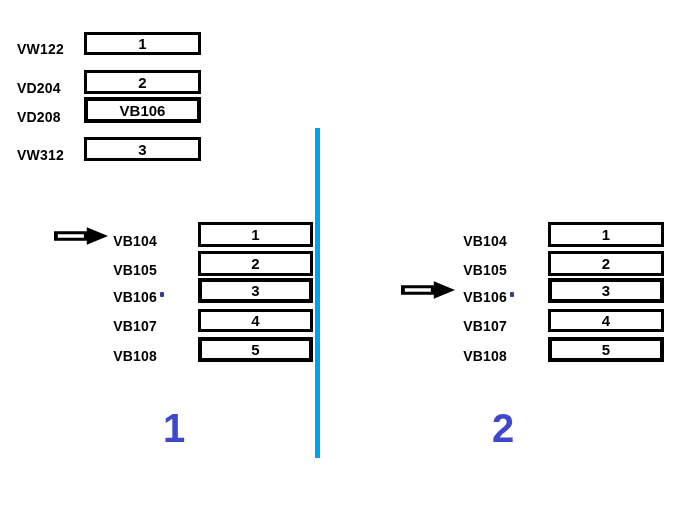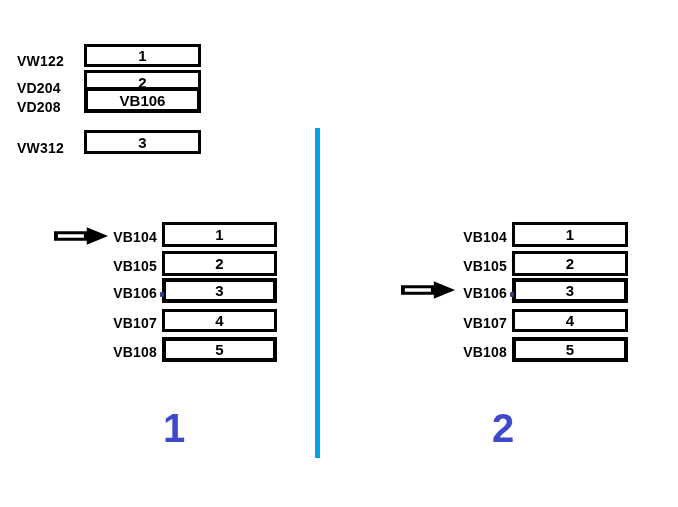--- a/index.html
+++ b/index.html
@@ -42,21 +42,22 @@
     font-size: 14px;
     letter-spacing: 0.2px;
     transform: translateY(2px);
   }
   .reg-box { width: 117px; height: 24px; }
 
   
   .mem-row {
     position: absolute;
     display: flex;
-    align-items: center;
+    align-items: flex-end;
+    gap: 36px;
   }
   .mem-label {
     width: 57px;
     margin-right: 5px;
     text-align: right;
     font-weight: 700;
     font-size: 14px;
     letter-spacing: 0.2px;
     transform: translateY(2px);
   }
@@ -103,33 +104,33 @@
     height: 5px;
     background: #303f8f;
     border-radius: 1px;
   }
 </style>
 </head>
 <body>
 
 <div class="canvas">
 
-  <div class="reg-row" style="top:44px">
+  <div class="reg-row" style="top:32px">
     <span class="reg-label">VW122</span>
     <span class="box reg-box" style="height:23px">1</span>
   </div>
   <div class="reg-row" style="top:70px">
     <span class="reg-label">VD204</span>
     <span class="box reg-box">2</span>
   </div>
-  <div class="reg-row" style="top:87px">
+  <div class="reg-row" style="top:97px">
     <span class="reg-label">VD208</span>
     <span class="box reg-box thick" style="height:26px">VB106</span>
   </div>
-  <div class="reg-row" style="top:130px">
+  <div class="reg-row" style="top:137px">
     <span class="reg-label">VW312</span>
     <span class="box reg-box">3</span>
   </div>
 
   <div class="arrow" style="left:54px; top:226px">
     <svg viewBox="0 0 56 20" xmlns="http://www.w3.org/2000/svg">
       <polygon points="0,5 34,5 34,1 56,10 34,19 34,15 0,15" fill="#000"></polygon>
       <rect x="4" y="8.2" width="27" height="3.6" fill="#fff"></rect>
     </svg>
   </div>

